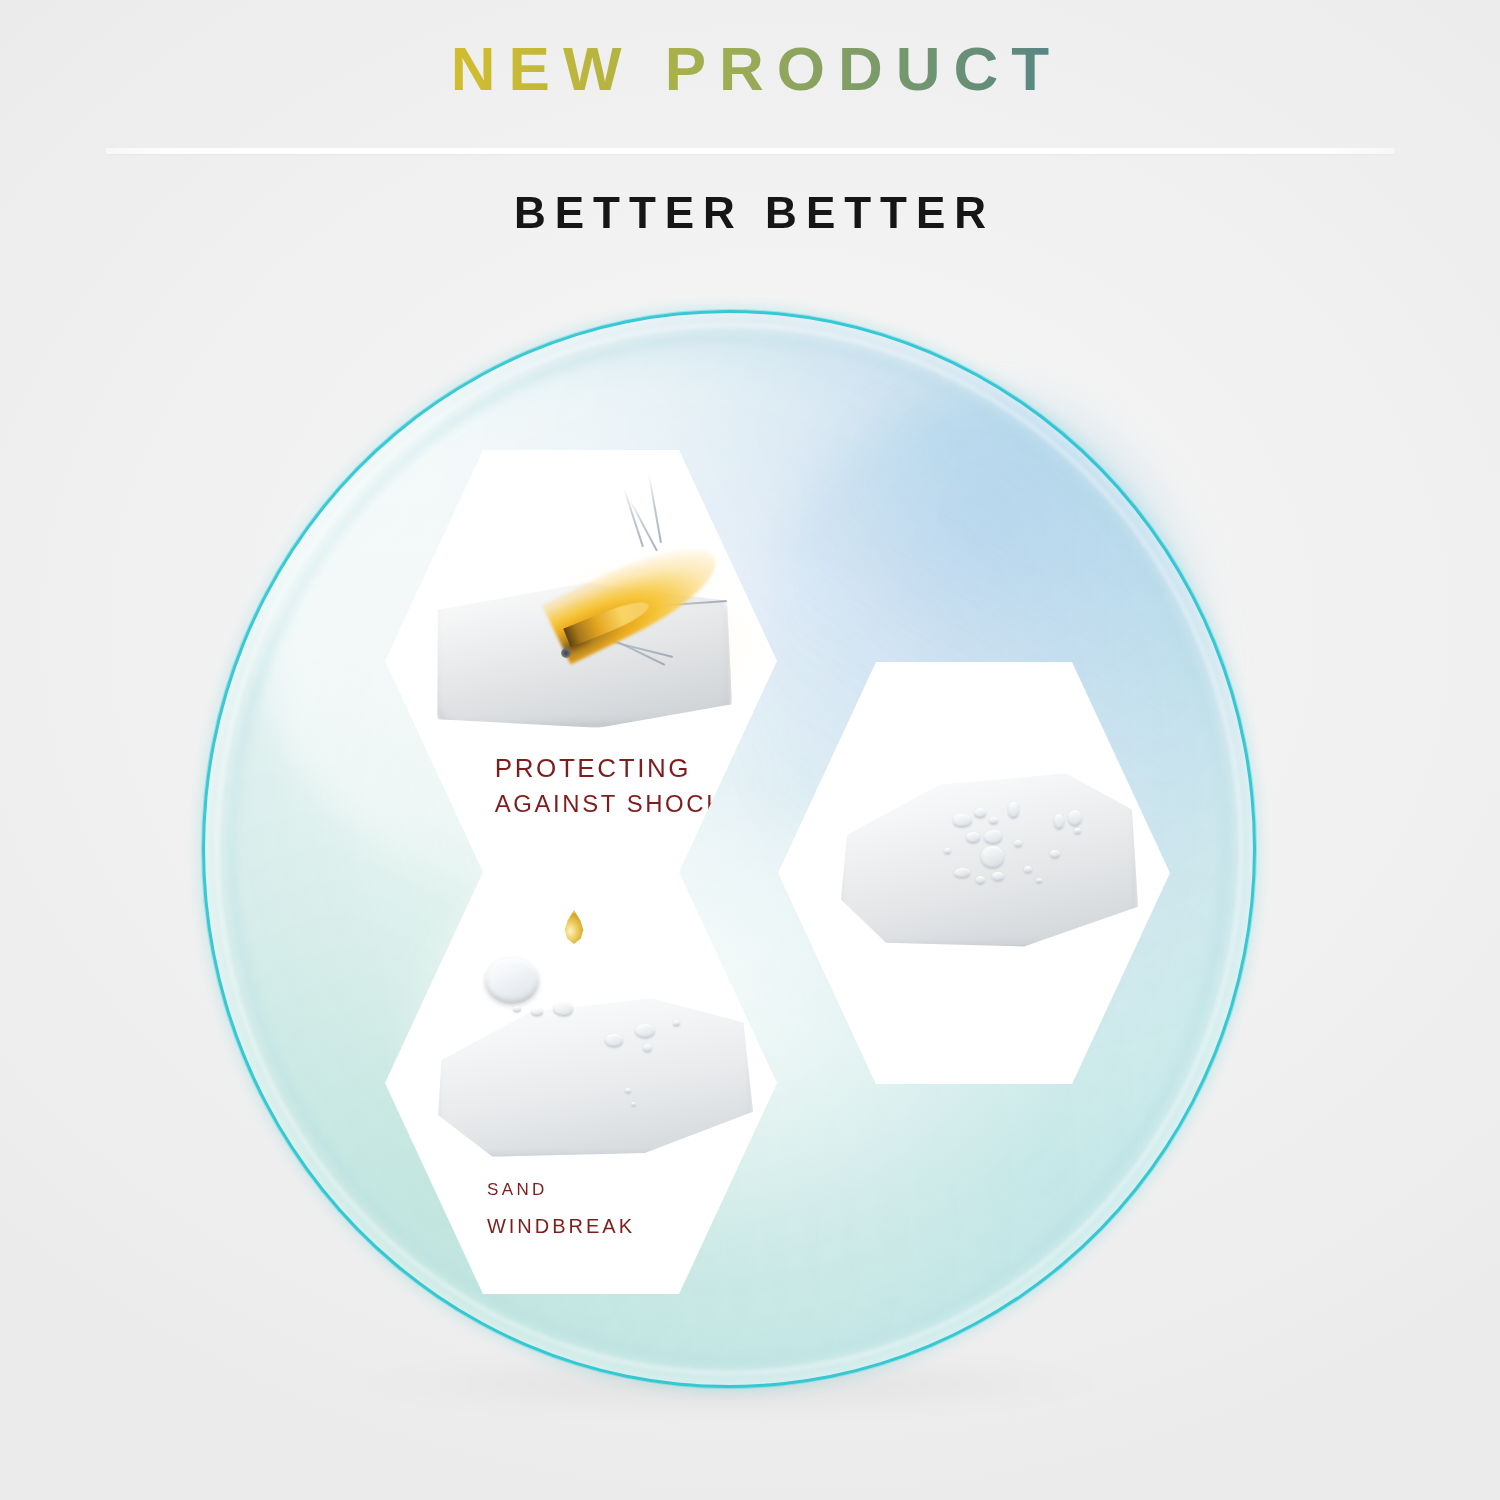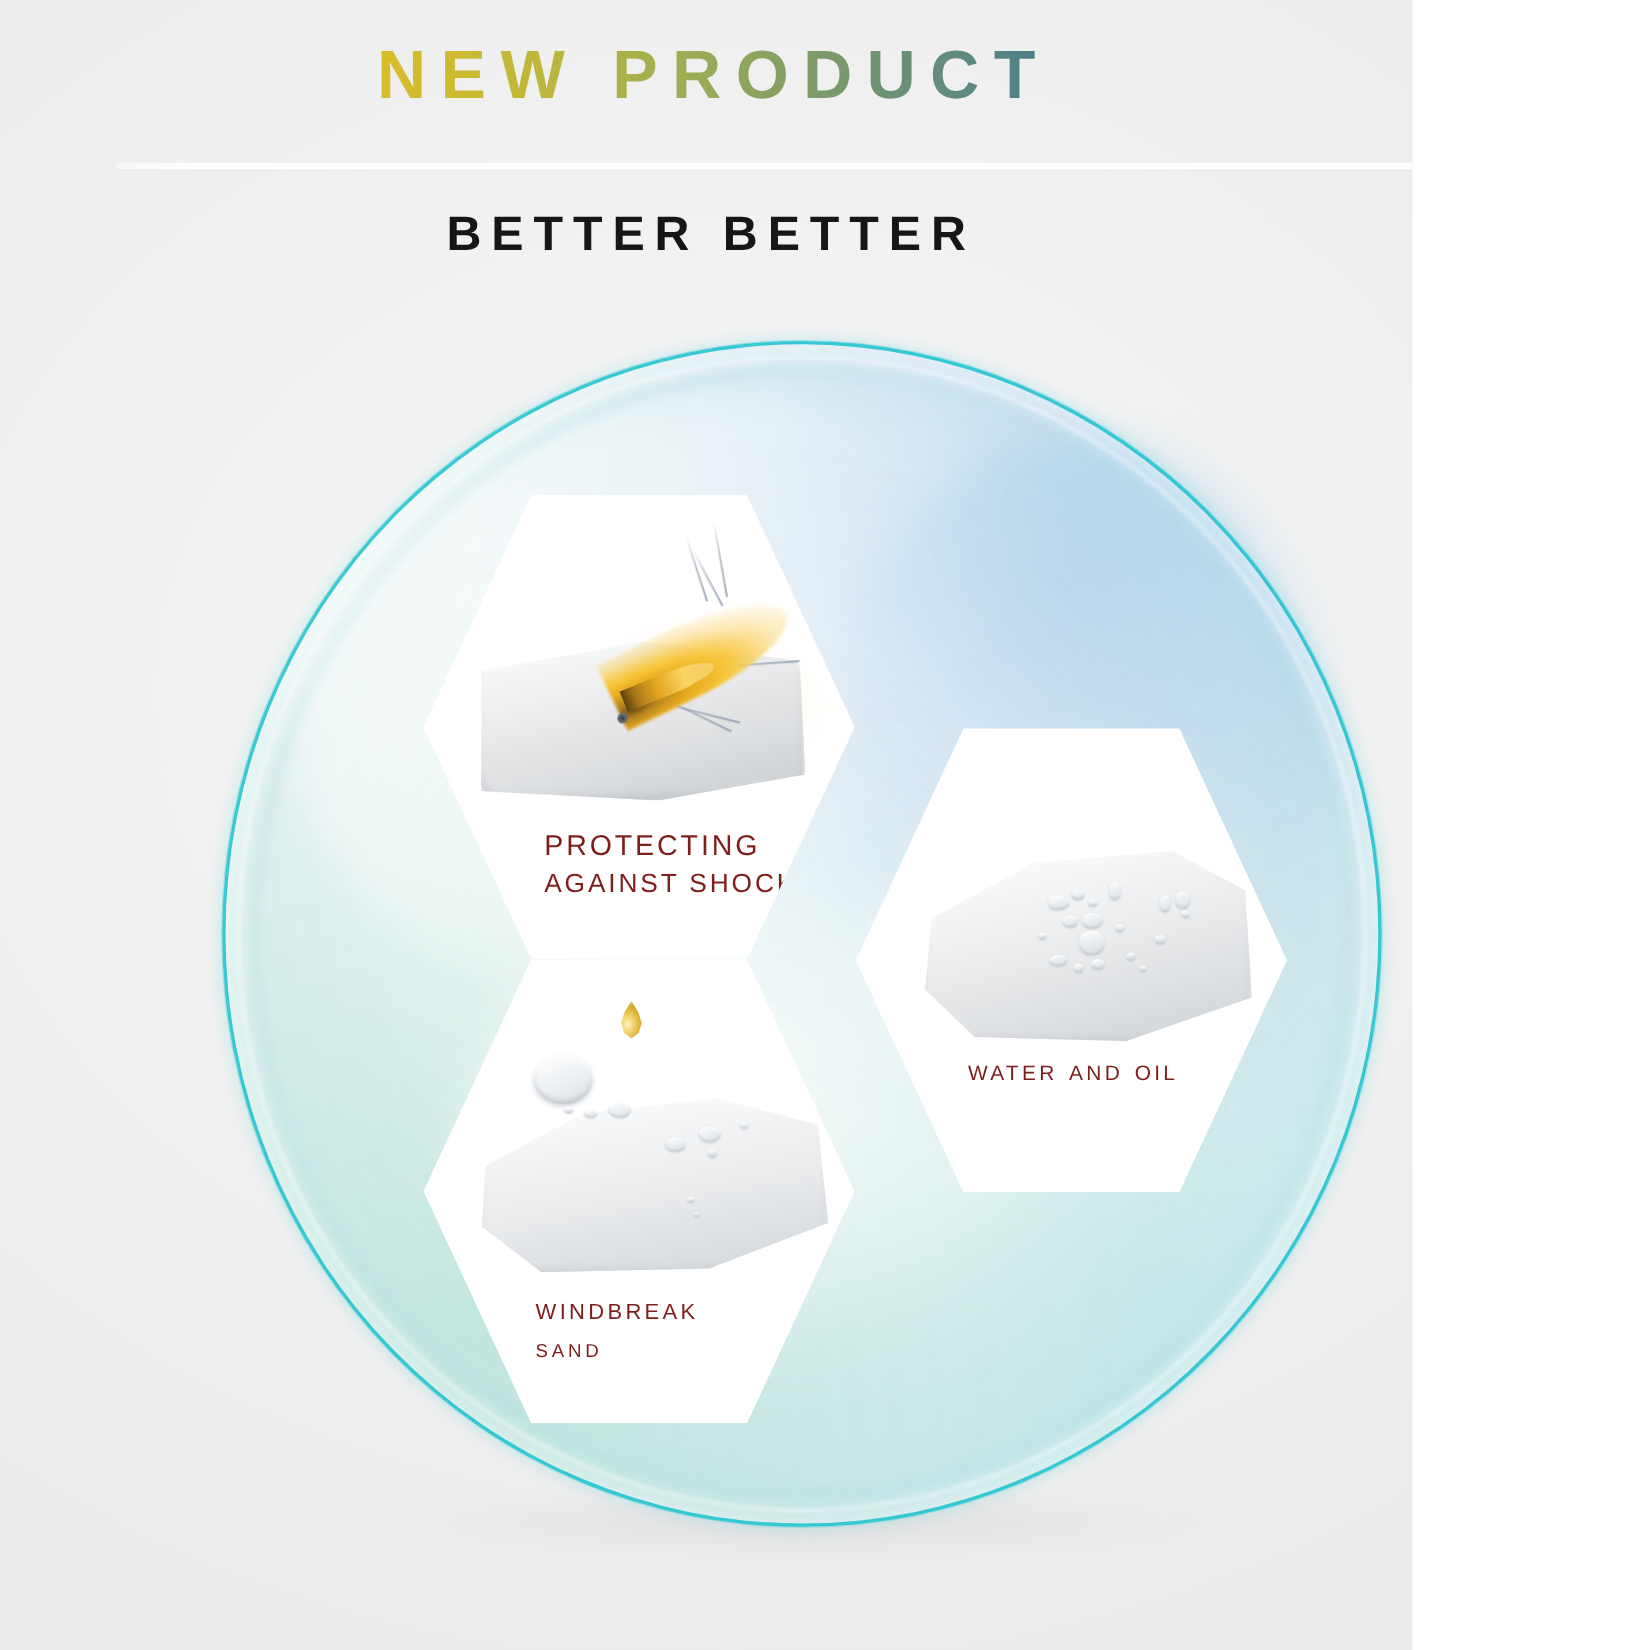--- a/index.html
+++ b/index.html
@@ -6,21 +6,21 @@
 
   html, body {
     width: 1500px;
     height: 1500px;
     overflow: hidden;
     font-family: "Liberation Sans", sans-serif;
   }
 
   .poster {
     position: relative;
-    width: 1284px;
+    width: 1500px;
     height: 1500px;
     background:
       radial-gradient(ellipse 1100px 900px at 52% 42%, #f7f7f7 0%, #f2f2f2 45%, #eeeeee 78%, #ebebeb 100%);
     overflow: hidden;
   }
 
   
   .headline {
     position: absolute;
     top: 36px;
@@ -387,21 +387,20 @@
     <div class="bead" style="left:296px; top:166px; width:7px;  height:6px;"></div>
     <div class="bead" style="left:272px; top:188px; width:10px; height:8px;"></div>
     <div class="bead" style="left:176px; top:206px; width:16px; height:10px; border-radius:55% 45% 50% 50%;"></div>
     <div class="bead" style="left:198px; top:214px; width:9px;  height:8px;"></div>
     <div class="bead" style="left:214px; top:210px; width:12px; height:9px;"></div>
     <div class="bead" style="left:246px; top:204px; width:8px;  height:7px;"></div>
     <div class="bead" style="left:258px; top:216px; width:6px;  height:5px;"></div>
     <div class="bead" style="left:166px; top:186px; width:7px;  height:6px;"></div>
 
     <div class="hex-caption">
-      <span class="cap-line l1">Water and Oil</span>
     </div>
   </div>
 
   <div class="hex hex-3">
 
     <div class="lens lens-3"></div>
 
     <div class="big-bead"></div>
 
     <div class="bead" style="left:168px; top:130px; width:20px; height:14px; border-radius:50% 50% 45% 55%;"></div>
@@ -410,18 +409,18 @@
     <div class="bead" style="left:220px; top:162px; width:18px; height:13px; border-radius:48%;"></div>
     <div class="bead" style="left:250px; top:152px; width:20px; height:14px; border-radius:52%;"></div>
     <div class="bead" style="left:258px; top:172px; width:9px;  height:8px;"></div>
     <div class="bead" style="left:288px; top:148px; width:7px;  height:6px;"></div>
     <div class="bead" style="left:240px; top:216px; width:6px;  height:5px;"></div>
     <div class="bead" style="left:246px; top:230px; width:5px;  height:4px;"></div>
 
     <div class="oil-drop"></div>
 
     <div class="hex-caption">
+      <span class="cap-line l2">sand</span>
       <span class="cap-line l1">Windbreak</span>
-      <span class="cap-line l2">sand</span>
     </div>
   </div>
 
 </div>
 
 </body></html>

